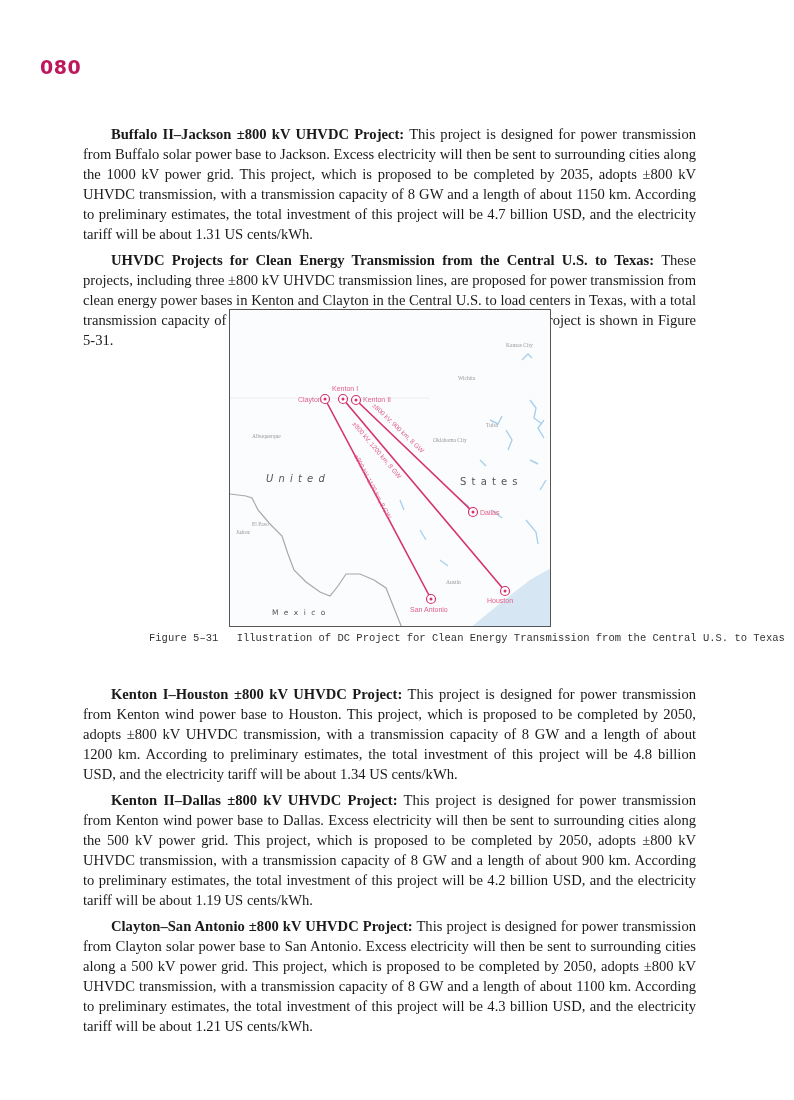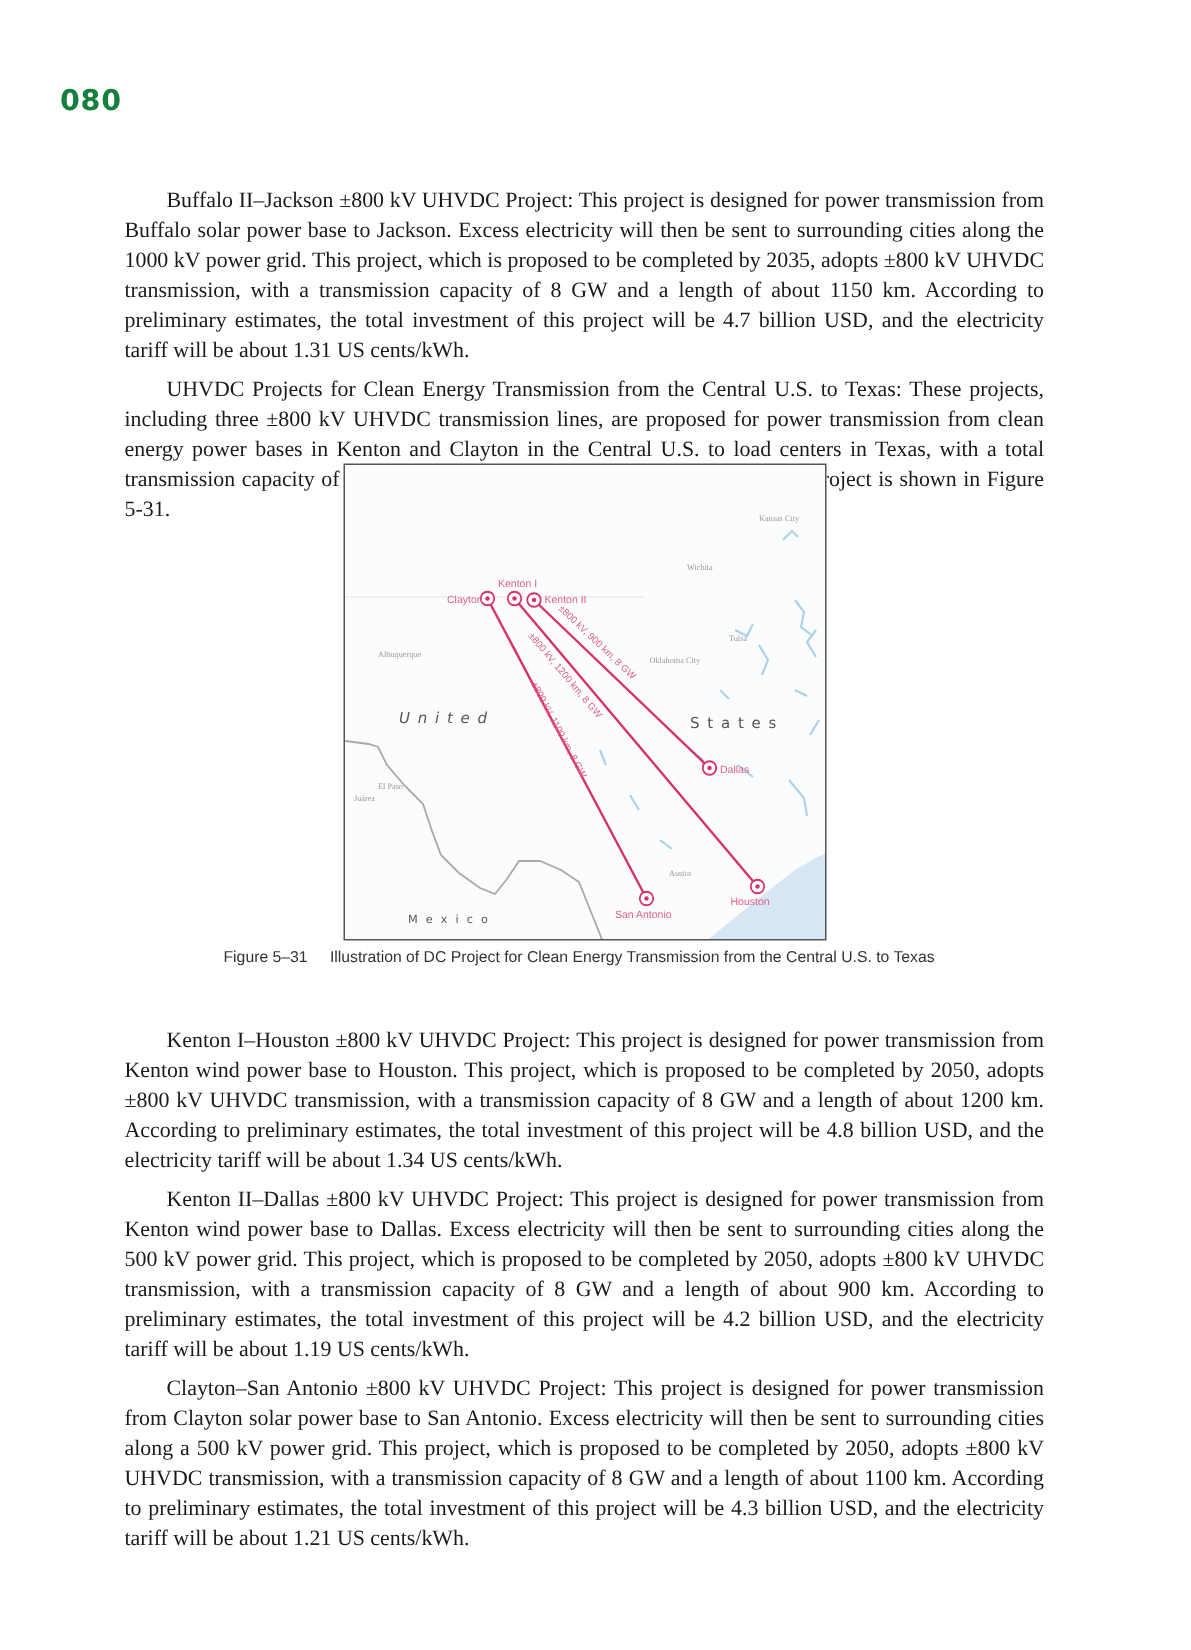--- a/index.html
+++ b/index.html
@@ -1,38 +1,38 @@
 <!DOCTYPE html>
 <html><head>
 <meta charset="utf-8">
 <style>
   html, body { margin: 0; padding: 0; background: #ffffff; }
   body { width: 794px; height: 1100px; position: relative; overflow: hidden; }
   .page-number {
     position: absolute; left: 40px; top: 56px;
     font-family: "DejaVu Sans", sans-serif; font-weight: bold;
-    font-size: 19px; color: #15803d; letter-spacing: 0.5px;
+    font-size: 19px; color: #be185d; letter-spacing: 0.5px;
   }
   .body-text {
     position: absolute; left: 83px; width: 613px;
     font-family: "Liberation Serif", serif; font-size: 14.6px;
     line-height: 20px; color: #1a1a1a; text-align: justify;
   }
   .body-text p { margin: 0 0 6px 0; text-indent: 28px; }
-  .body-text b { font-weight: normal; }
+  .body-text b { font-weight: bold; }
   #block1 { top: 124px; }
   #block2 { top: 657px; margin-top: 27px; }
   .map-box {
     position: absolute; left: 229px; top: 309px; width: 322px; height: 318px;
     border: 1px solid #555; box-sizing: border-box; background: #fbfcfd; overflow: hidden;
   }
   .map-box svg { position: absolute; left: 0; top: 0; }
   .figure-caption {
     position: absolute; left: 120px; top: 632px; width: 560px;
-    font-family: Liberation Sans, sans-serif; font-size: 10.5px; color: #333;
+    font-family: Liberation Mono, monospace; font-size: 10.5px; color: #333;
     white-space: nowrap;
     padding-left: 29px;
   }
   .figure-caption .fig-num { margin-right: 12px; }
 </style>
 </head>
 <body>
 
 <div class="page-number">080</div>
 

